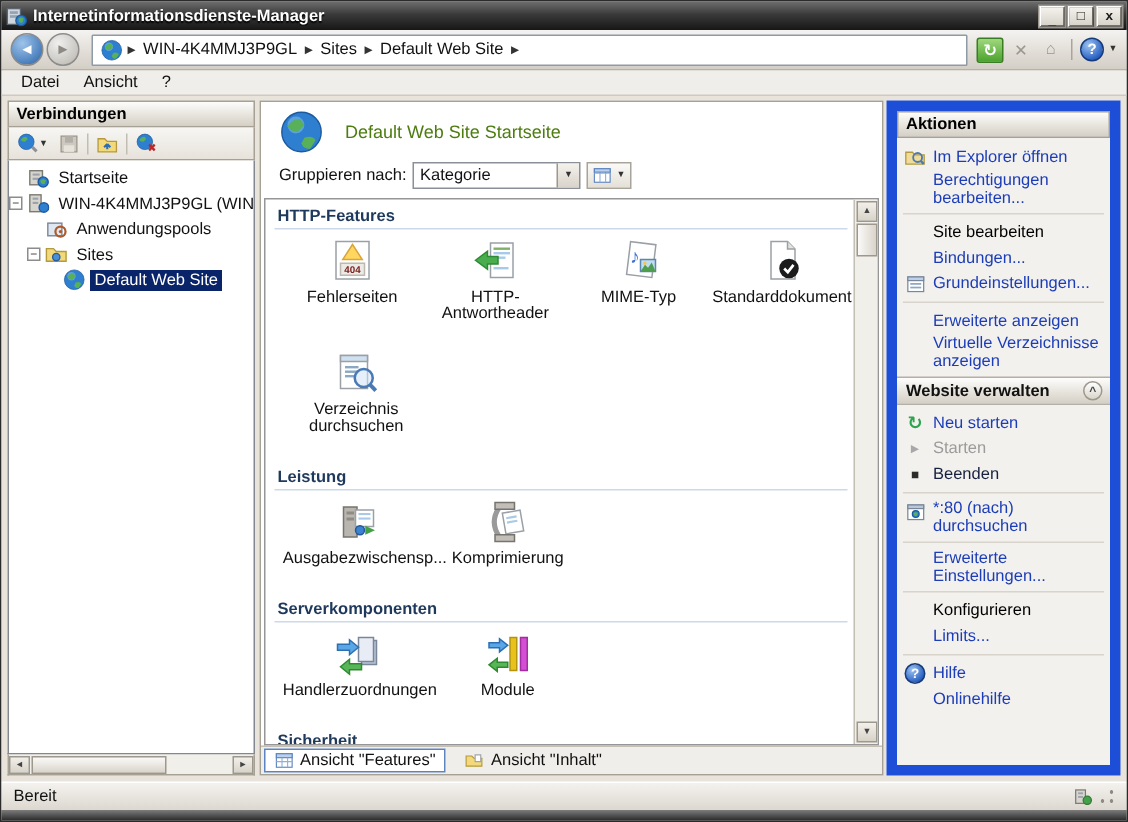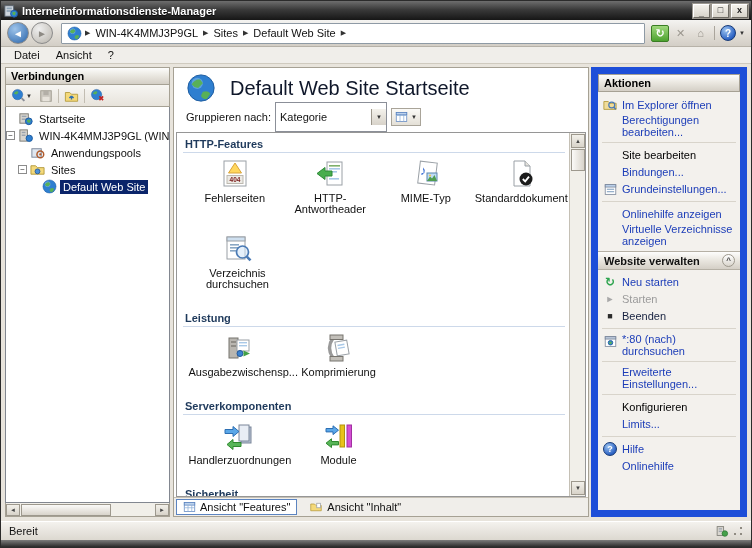--- a/index.html
+++ b/index.html
@@ -76,23 +76,23 @@
   .hscroll { height:14px; background:#f1efe9; border:1px solid #a6a194; border-top:none;
     display:flex; align-items:center; }
   .sbtn { width:14px; height:12px; background:linear-gradient(#f2f0ea,#d8d3c9); border:1px solid #9d988d;
     font-size:6px; color:#444; display:flex; align-items:center; justify-content:center; }
   .hthumb { width:90px; height:12px; background:linear-gradient(#fbfaf8,#d9d4cb); border:1px solid #9d988d; margin-left:1px; }
 
   
   .center { position:absolute; left:172px; top:3px; width:416px; bottom:4px;
     background:#fff; border:1px solid #a6a194; display:flex; flex-direction:column; }
   .c-head { height:36px; display:flex; align-items:center; padding:4px 8px 0 12px; gap:14px; }
-  .c-title { font-size:20px; color:#0f172a; }
+  .c-title { font-size:12px; color:#4d7c0f; }
   .c-tools { height:26px; display:flex; align-items:center; padding:0 8px 0 12px; gap:4px; }
-  .combo { width:112px; height:30px; background:#fff; border:1px solid #8b8f98; display:flex; align-items:center; }
+  .combo { width:112px; height:18px; background:#fff; border:1px solid #8b8f98; display:flex; align-items:center; }
   .combo .val { flex:1; padding-left:4px; }
   .combo .drop { width:15px; height:16px; background:linear-gradient(#f4f2ec,#d8d3ca); border-left:1px solid #9d988d;
     font-size:6px; color:#333; display:flex; align-items:center; justify-content:center; }
   .viewbtn { height:18px; display:flex; align-items:center; border:1px solid #a9a499; background:linear-gradient(#fbfaf7,#e4e0d7);
     padding:0 3px; gap:3px; }
   .c-body { flex:1; position:relative; border:1px solid #969696; margin:2px 2px 0 2px; overflow:hidden; background:#fff; }
   .c-inner { position:absolute; left:0; top:0; right:16px; bottom:0; overflow:hidden; padding:2px 0 0 6px; }
   .ghdr { font-weight:bold; color:#1e395b; padding:3px 0 2px 2px; border-bottom:1px solid #cdd9ea; margin-right:4px; }
   .grow { display:flex; padding:5px 0 0 4px; }
   .feat { width:101px; display:flex; flex-direction:column; align-items:center; margin-bottom:13px; }
@@ -504,21 +504,21 @@
                 <rect x="1.5" y="2" width="13" height="12" fill="#fff" stroke="#7a8699"></rect>
                 <rect x="1.5" y="2" width="13" height="3" fill="#bcd2ec" stroke="#7a8699"></rect>
                 <rect x="3.5" y="7" width="9" height="1.4" fill="#8aa7c4"></rect>
                 <rect x="3.5" y="10" width="9" height="1.4" fill="#8aa7c4"></rect>
               </svg>
             </span>
           <span class="lnk">Grundeinstellungen...</span>
         </div>
         <div class="asep"></div>
         <div class="arow">
-          <span class="lnk">Onlinehilfe anzeigen</span>
+          <span class="lnk">Erweiterte anzeigen</span>
         </div>
         <div class="arow">
           <span class="lnk">Virtuelle Verzeichnisse anzeigen</span>
         </div>
         <div class="amhdr">
           <span>Website verwalten</span>
           <span class="chev">^</span>
         </div>
         <div class="arow">
           <span class="aicon icon-restart">↻</span>

